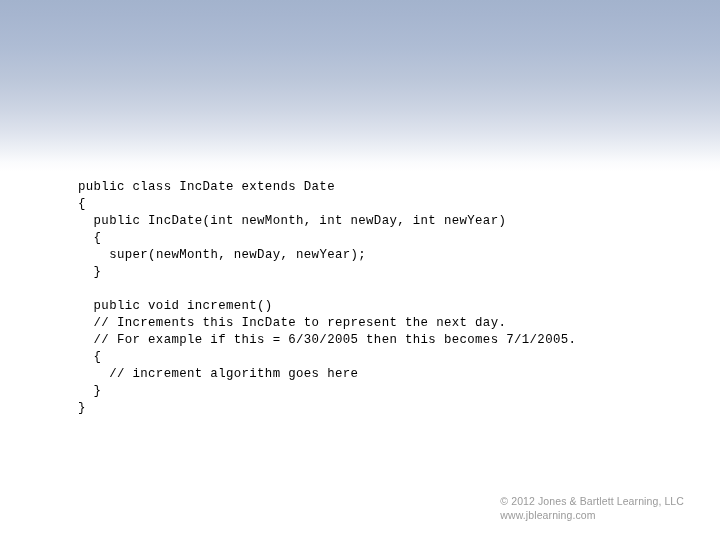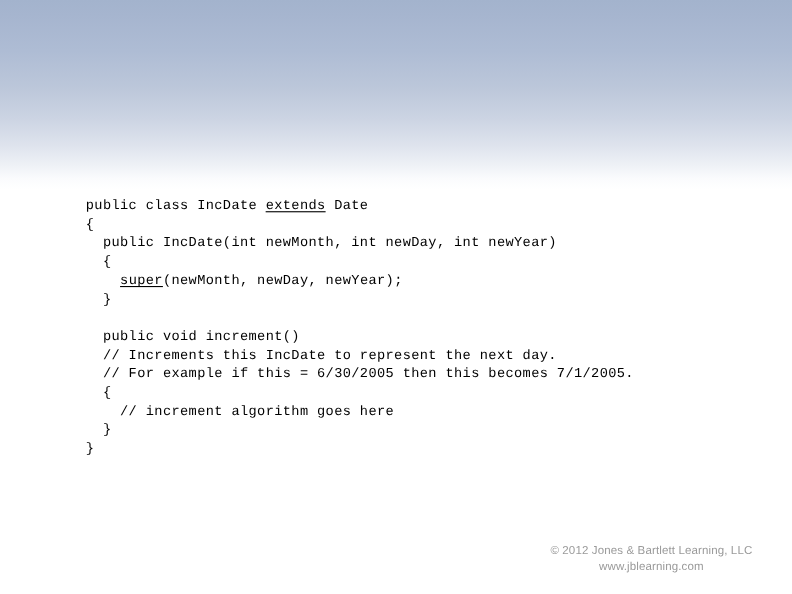--- a/index.html
+++ b/index.html
@@ -60,30 +60,29 @@
     letter-spacing: 0.35px;
   }
   .code-line {
     height: 17px;
     white-space: pre;
   }
   .code-line.blank {
     height: 17px;
   }
   .kw-underline {
-    text-decoration: underline;
     text-underline-offset: 2px;
   }
 
   
   #footer {
     position: absolute;
     right: 36px;
     bottom: 18px;
-    text-align: center;
+    text-align: left;
     font-family: "Liberation Sans", sans-serif;
     font-size: 10.5px;
     line-height: 14px;
     color: #9a9a9a;
     letter-spacing: 0.1px;
   }
   #footer .line { white-space: nowrap; }
 </style>
 </head>
 <body>

